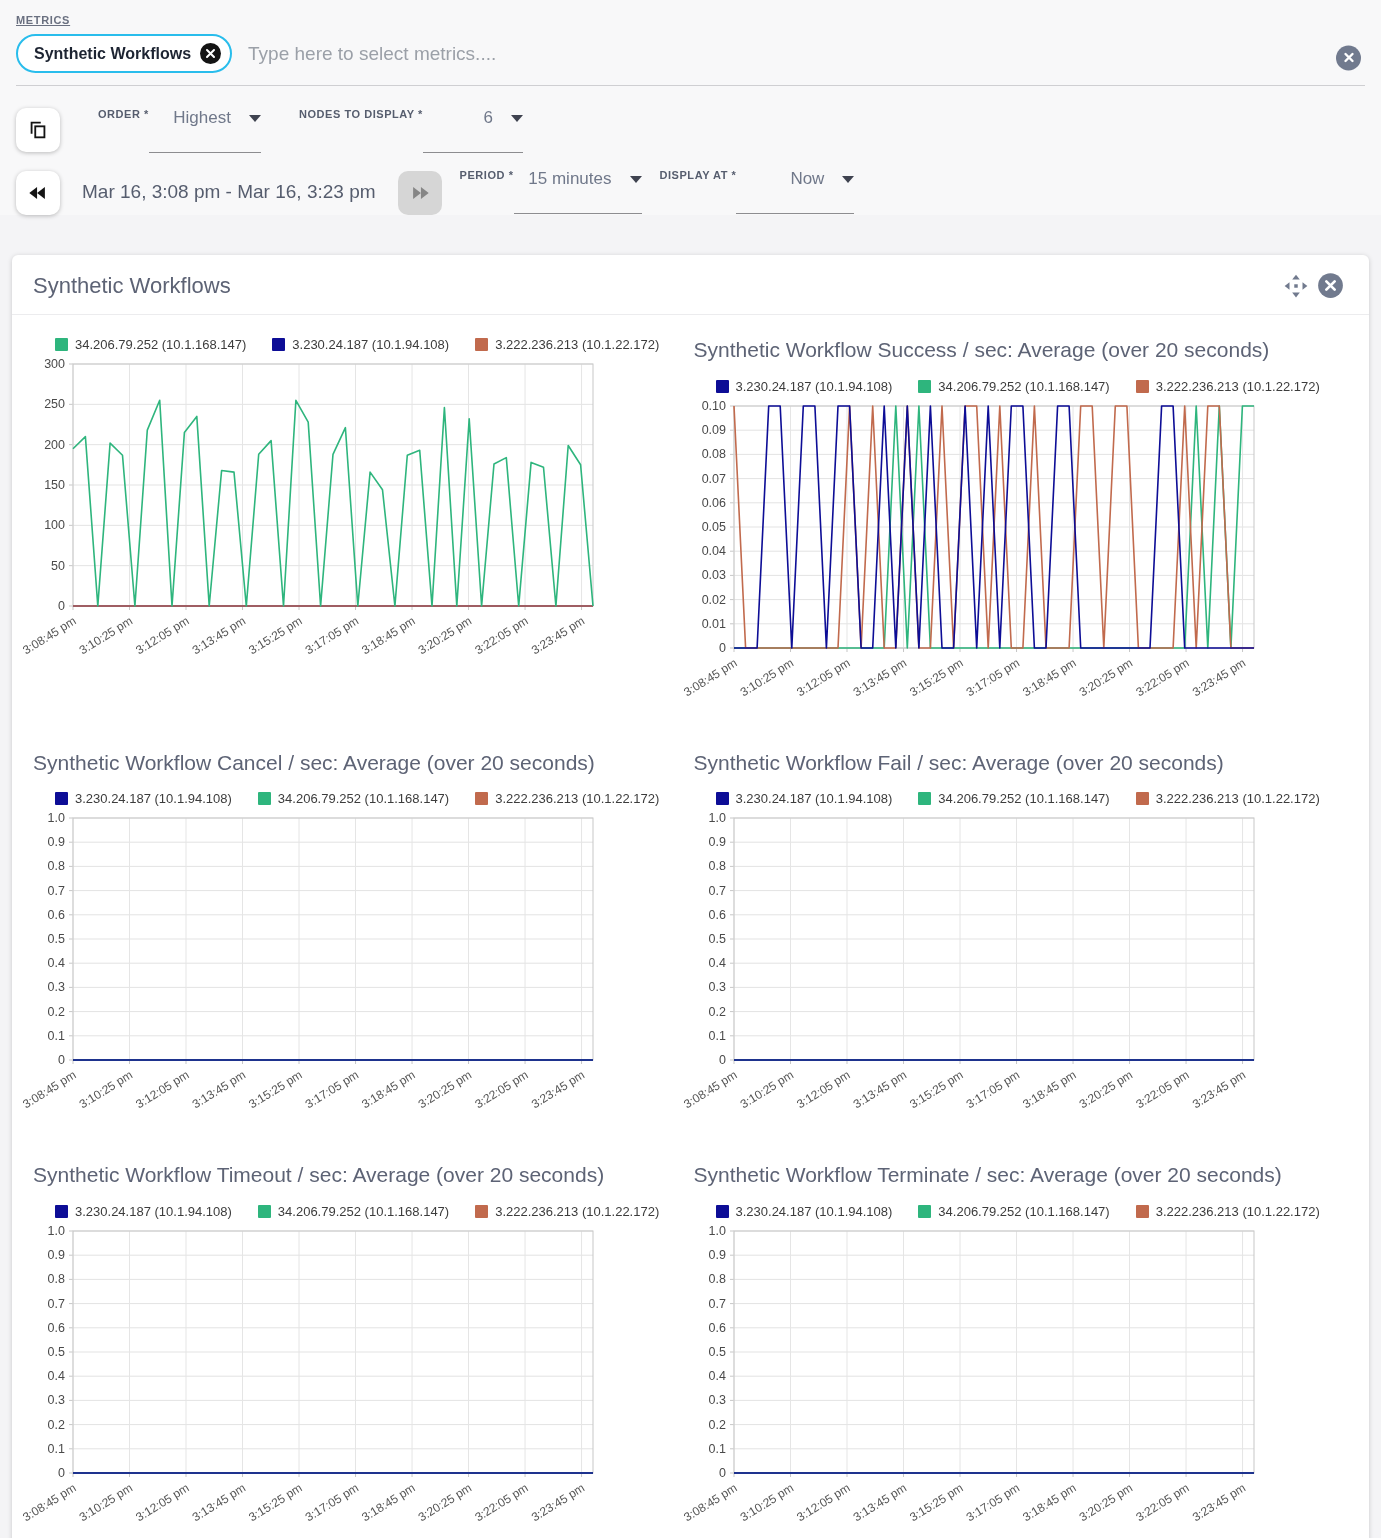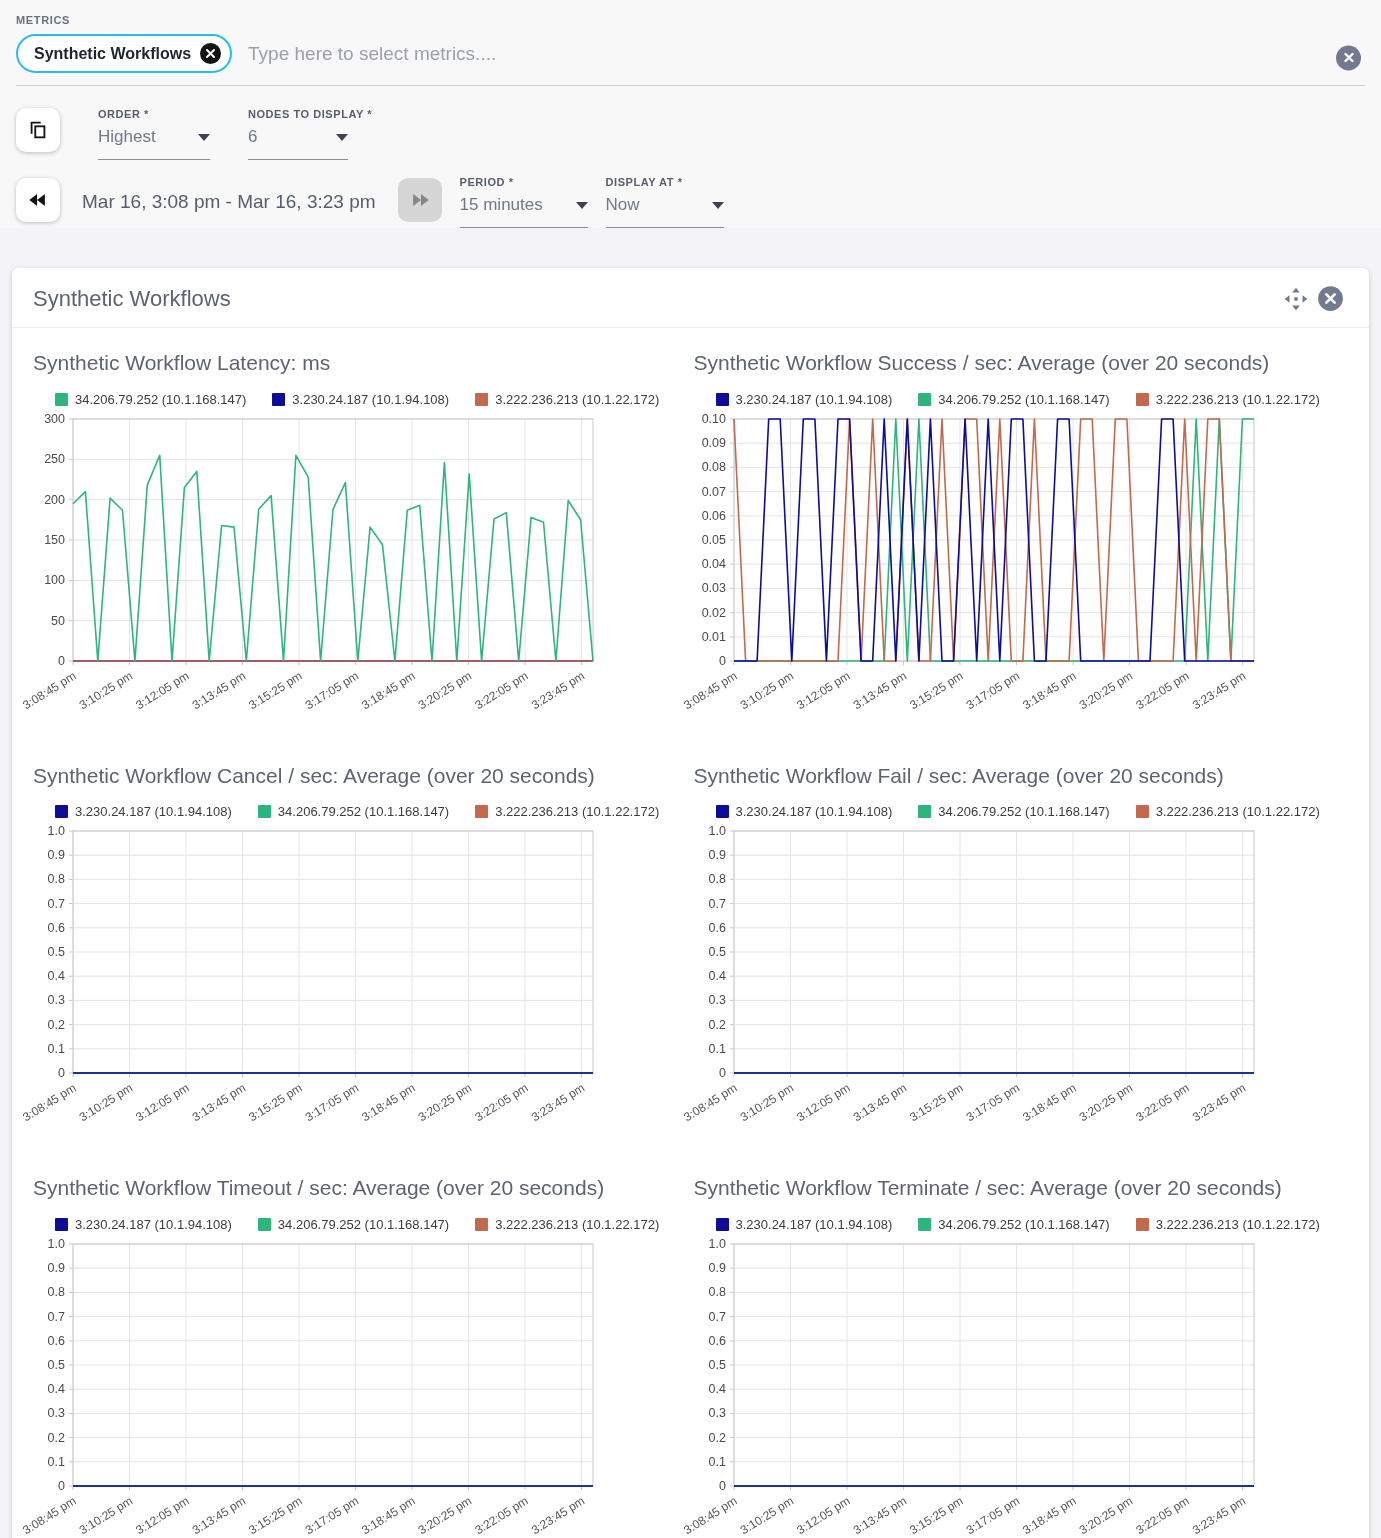--- a/index.html
+++ b/index.html
@@ -7,21 +7,21 @@
   body {
     font-family:"Liberation Sans", sans-serif;
     background:#f4f4f6;
     min-height:1538px;
     color:#565d6e;
   }
   
   .top-section { padding:14px 16px 0 16px; background:#f8f8f9; }
   .metrics-label {
     font-size:11px; font-weight:bold; letter-spacing:.06em;
-    color:#6a7080; margin-bottom:8px;
+    color:#6a7080; margin-bottom:8px;text-decoration:underline;
   }
   .metrics-row {
     display:flex; align-items:center; gap:16px;
     padding-bottom:12px; border-bottom:1px solid #cfcfd2;
     position:relative; padding-right:56px;
   }
   .chip {
     display:inline-flex; align-items:center; gap:9px;
     border:2px solid #29bdec; border-radius:20px;
     background:#fff; padding:7px 9px 7px 16px;
@@ -46,28 +46,28 @@
     justify-content:center; cursor:pointer;
   }
   
   .controls-row { display:flex; align-items:flex-start; gap:38px; margin-top:22px; }
   .icon-btn {
     width:44px; height:44px; border:none; border-radius:10px; background:#fff;
     box-shadow:0 1px 4px rgba(0,0,0,.25); display:flex; align-items:center;
     justify-content:center; cursor:pointer; flex:none;
   }
   .icon-btn.disabled { background:#d6d6d6; box-shadow:none; cursor:default; }
-  .field-group { display:flex; flex-direction:column; }
+  .field-group { display:flex; }
   .field-label {
     font-size:11px; font-weight:bold; letter-spacing:.05em;
     color:#565d6e; margin-bottom:7px; white-space:nowrap;
   }
   .field-value {
-    display:flex; align-items:center; justify-content:space-between;
-    border-bottom:1px solid #8d8d90; padding-bottom:12px;
+    display:flex; align-items:center; justify-content:flex-end;
+    border-bottom:1px solid #8d8d90; padding-bottom:24px;
     font-size:17px; color:#70788a; cursor:pointer; gap:18px;
   }
   .caret {
     width:0; height:0; border-left:6px solid transparent;
     border-right:6px solid transparent; border-top:7px solid #3f4350;
   }
   .w-order { width:112px; } .w-nodes { width:100px; }
   .w-period { width:128px; } .w-ending { width:118px; }
   .time-row { display:flex; align-items:flex-start; gap:18px; margin-top:16px; }
   .time-row .icon-btn { margin-top:2px; }
@@ -194,21 +194,20 @@
     </button>
     <button class="hdr-icon">
       <svg width="27" height="27" viewBox="0 0 24 24">
         <circle cx="12" cy="12" r="11" fill="#717a8e"></circle>
         <path d="M8.3 8.3l7.4 7.4M15.7 8.3l-7.4 7.4" stroke="#fff" stroke-width="2.4" stroke-linecap="round"></path>
       </svg>
     </button>
   </div>
   <div class="charts-grid" id="charts">
       <div class="chart-block">
-        <div class="chart-title">Synthetic Workflow Latency: ms</div>
         <div class="legend">
           <span class="legend-item">
             <span class="legend-swatch" style="background: rgb(46, 181, 125);"></span>
             <span class="legend-text">34.206.79.252 (10.1.168.147)</span>
           </span>
           <span class="legend-item">
             <span class="legend-swatch" style="background: rgb(13, 13, 150);"></span>
             <span class="legend-text">3.230.24.187 (10.1.94.108)</span>
           </span>
           <span class="legend-item">

